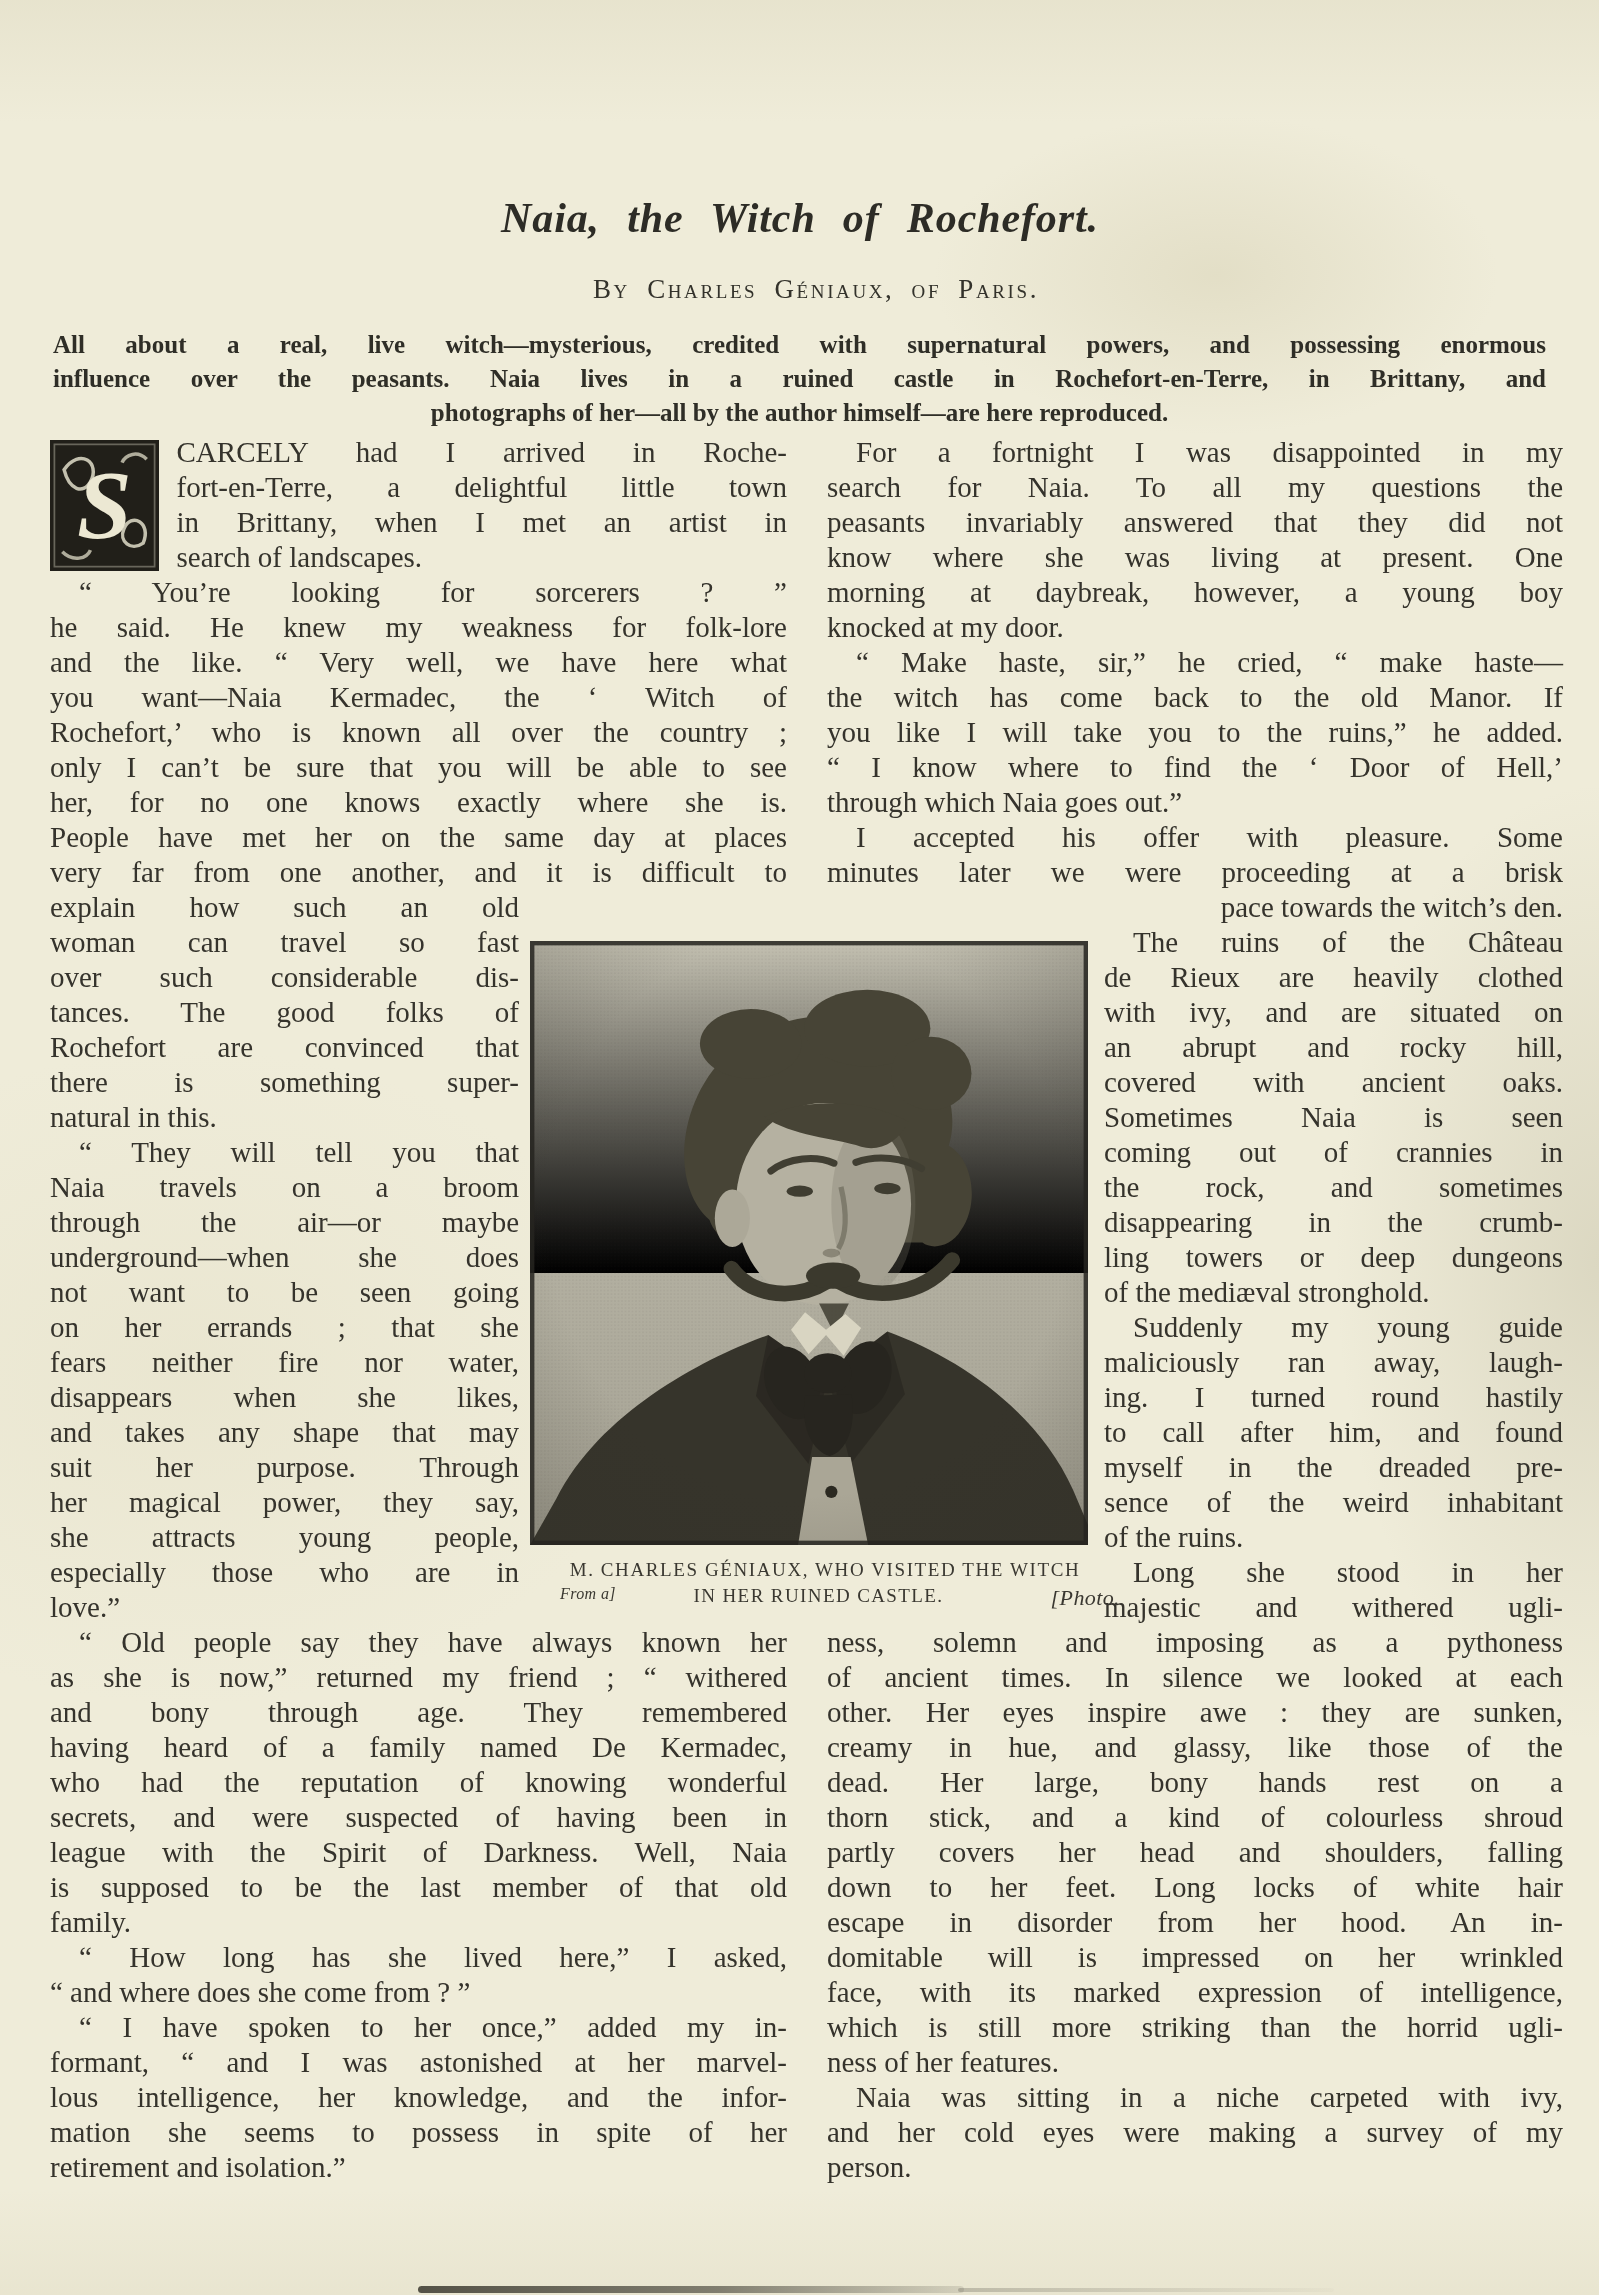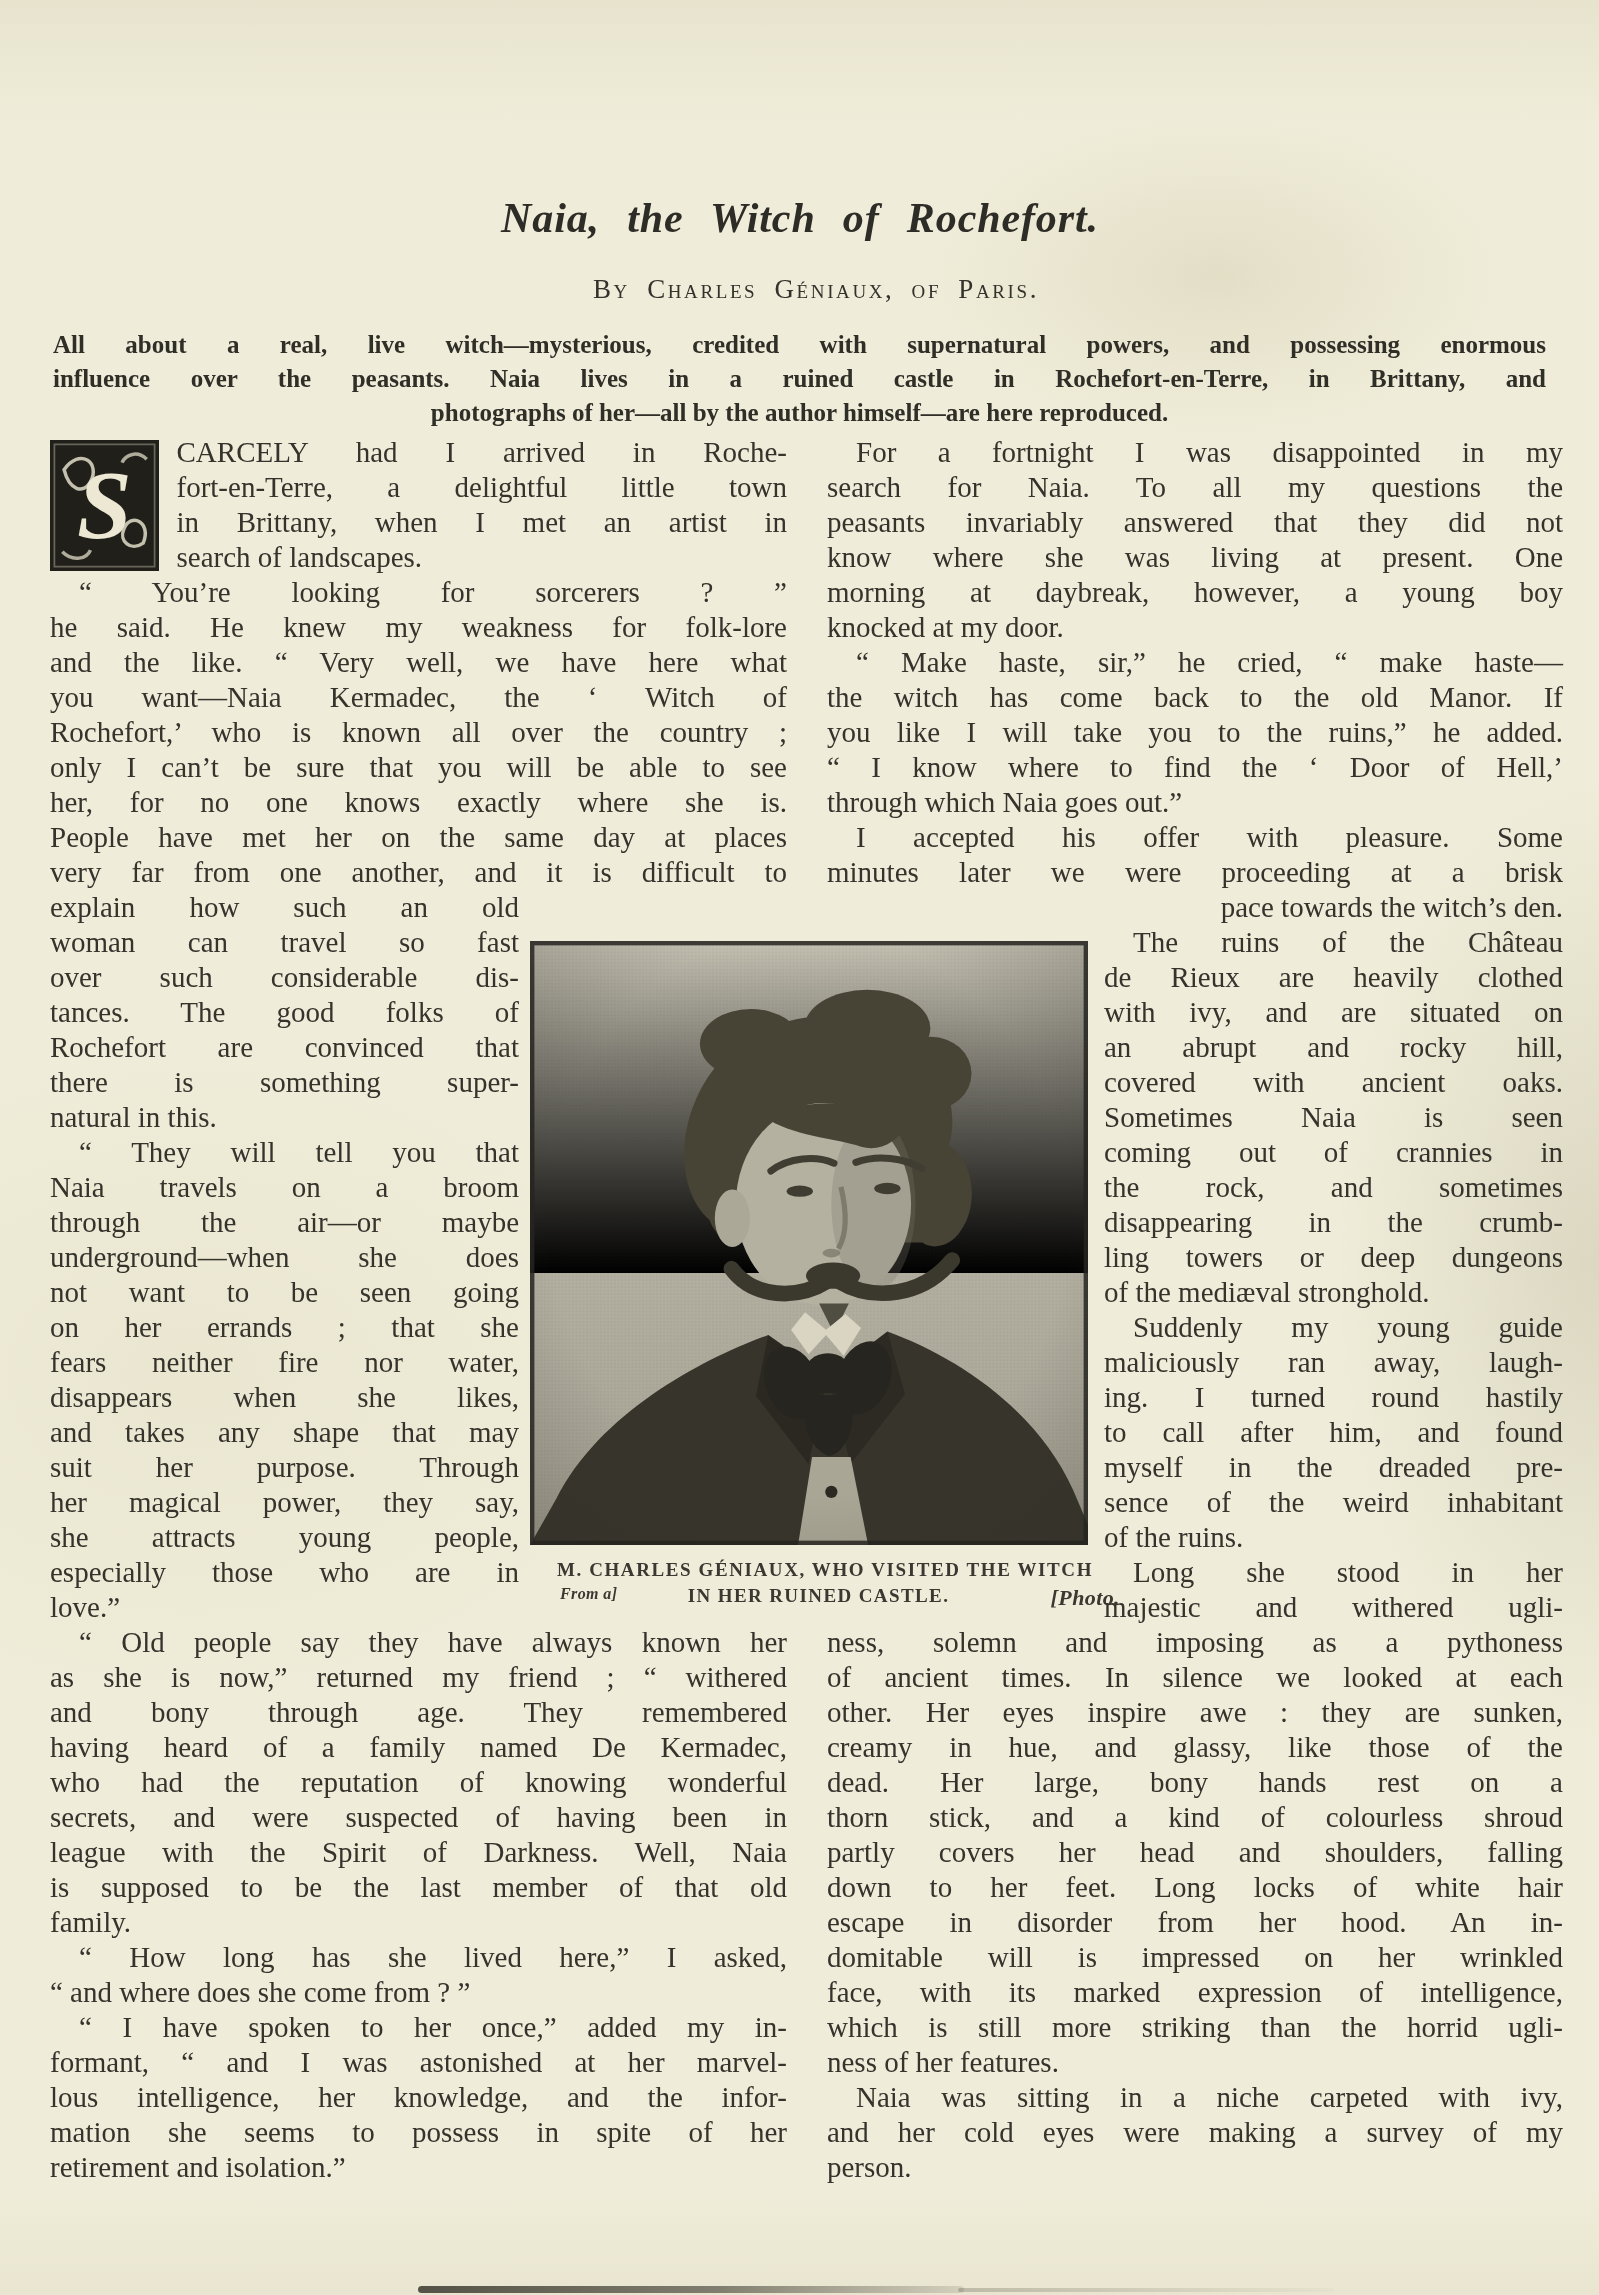--- a/index.html
+++ b/index.html
@@ -34,21 +34,21 @@
   .seg{position:absolute;font-size:29px;line-height:35px;}
   .seg-lt{left:50px;top:435px;width:737px;}
   .seg-ln{left:50px;top:890px;width:469px;}
   .seg-lb{left:50px;top:1625px;width:737px;}
   .seg-rt{left:827px;top:435px;width:736px;}
   .seg-rn{left:1104px;top:890px;width:459px;}
   .seg-rb{left:827px;top:1625px;width:736px;}
   .seg-rn .align-r{text-align:right;}
   .dropcap{float:left;width:109px;height:131px;margin:5.3px 17.5px 3.5px 0;}
   .dropcap svg{display:block;width:100%;height:100%;}
-  .figure{position:absolute;left:530px;top:941px;width:590px;font-weight:bold;}
+  .figure{position:absolute;left:530px;top:941px;width:590px;}
   .photo{display:block;width:558px;height:604px;}
   .cap1{margin-top:14px;text-align:center;font-size:19px;letter-spacing:1.6px;color:#3a3831;white-space:nowrap;}
   .cap2{position:relative;margin-top:4.4px;height:28px;font-size:19px;letter-spacing:1.4px;color:#3a3831;}
   .cap2 .c-left{position:absolute;left:30px;top:0;font-style:italic;font-size:16px;letter-spacing:0.4px;}
   .cap2 .c-center{position:absolute;left:0;right:13px;top:0;text-align:center;}
   .cap2 .c-right{position:absolute;right:0;top:0;font-style:italic;font-size:22px;letter-spacing:0.4px;}
   .artifact-line{
     position:absolute;left:418px;top:2286px;width:546px;height:7px;border-radius:3.5px;
     background:linear-gradient(to right, rgba(58,56,46,0.85), rgba(58,56,46,0.6) 55%, rgba(58,56,46,0.12));
   }

